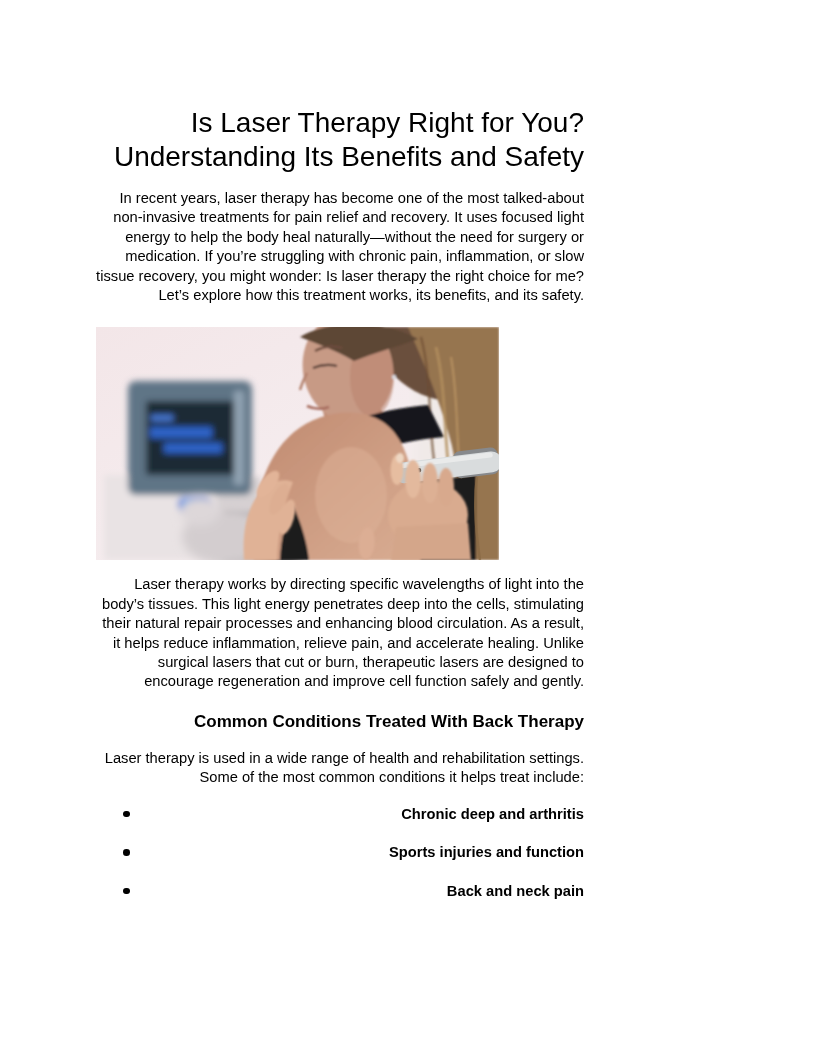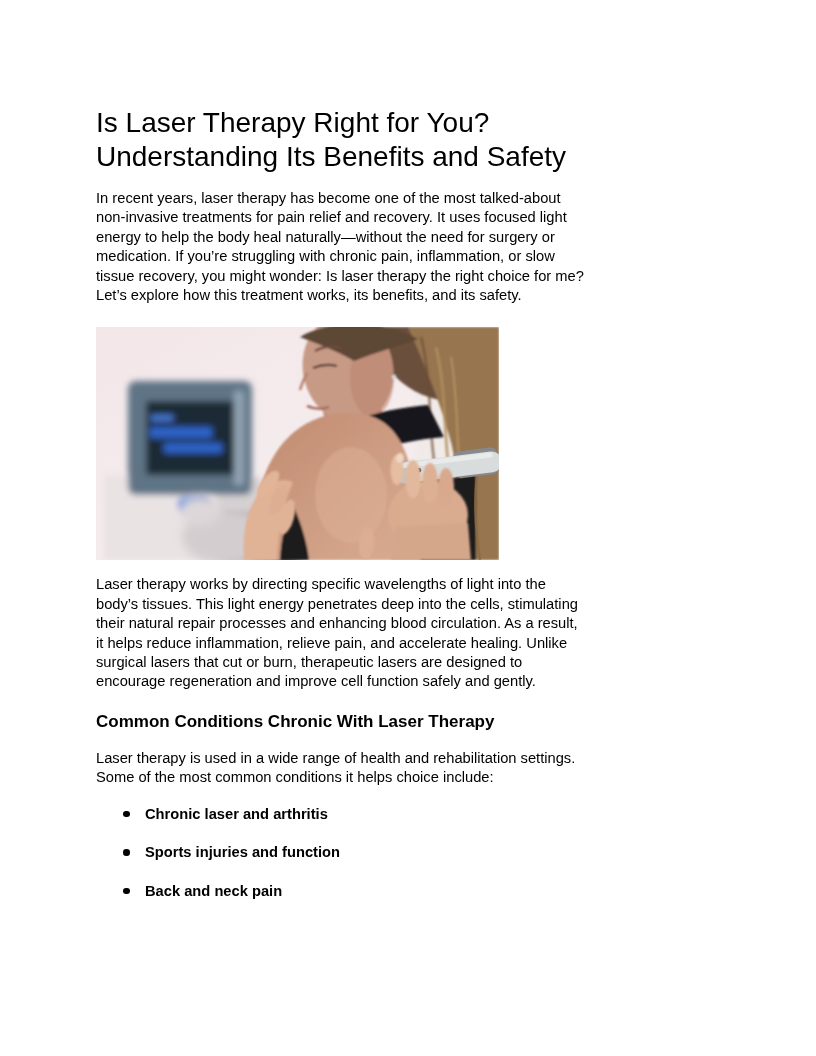--- a/index.html
+++ b/index.html
@@ -5,20 +5,21 @@
   html,body{margin:0;padding:0;background:#ffffff;}
   .page{
     position:relative;
     width:680px;height:1056px;
     background:#ffffff;
     box-sizing:border-box;
     padding:106px 96px 0 96px;
     overflow:hidden;
     font-family:"Liberation Sans", sans-serif;
     color:#000000;
+    text-align:right;
   }
   h1.doc-title{
     margin:0;
     font-size:28px;
     font-weight:400;
     line-height:34px;
   }
   p.body-text{
     margin:15px 0 0 0;
     font-size:14.7px;
@@ -173,27 +174,27 @@
           <ellipse cx="334" cy="156" rx="8" ry="20" fill="#ddb094"></ellipse>
           <ellipse cx="350" cy="160" rx="8" ry="19" fill="#d8a98d"></ellipse>
         </g>
         <path d="M381,150 C377,178 380,206 384,233" stroke="#8a6a45" stroke-width="2.5" fill="none" opacity="0.8"></path>
       </g>
     </svg>
   </figure>
 
   <p class="body-text">Laser therapy works by directing specific wavelengths of light into the body’s tissues. This light energy penetrates deep into the cells, stimulating their natural repair processes and enhancing blood circulation. As a result, it helps reduce inflammation, relieve pain, and accelerate healing.  Unlike surgical lasers that cut or burn, therapeutic lasers are designed to encourage regeneration and improve cell function safely and gently.</p>
 
-  <h2 class="section-heading">Common Conditions Chronic With Laser Therapy</h2>
-  <p class="body-text">Laser therapy is used in a wide range of health and rehabilitation settings. Some of the most common conditions it helps choice include:</p>
+  <h2 class="section-heading">Common Conditions Treated With Back Therapy</h2>
+  <p class="body-text">Laser therapy is used in a wide range of health and rehabilitation settings. Some of the most common conditions it helps treat include:</p>
 
   <ul class="cond-list">
     <li>
       <span class="bullet"></span>
-      <span>Chronic laser and arthritis</span>
+      <span>Chronic deep and arthritis</span>
     </li>
     <li>
       <span class="bullet"></span>
       <span>Sports injuries and function</span>
     </li>
     <li>
       <span class="bullet"></span>
       <span>Back and neck pain</span>
     </li>
   </ul>

